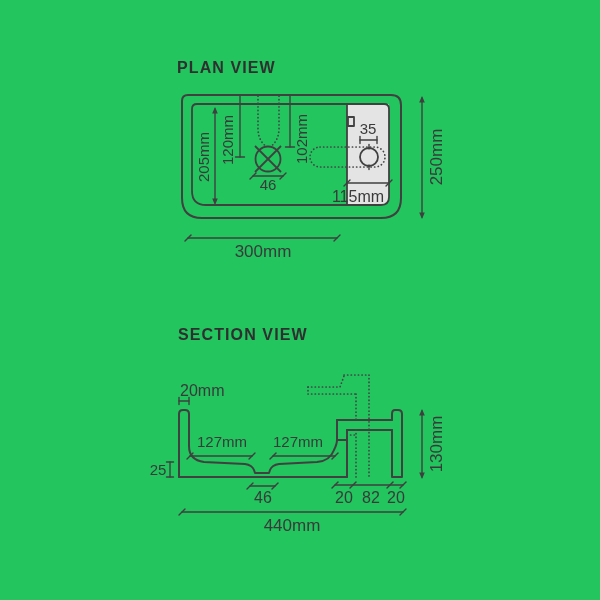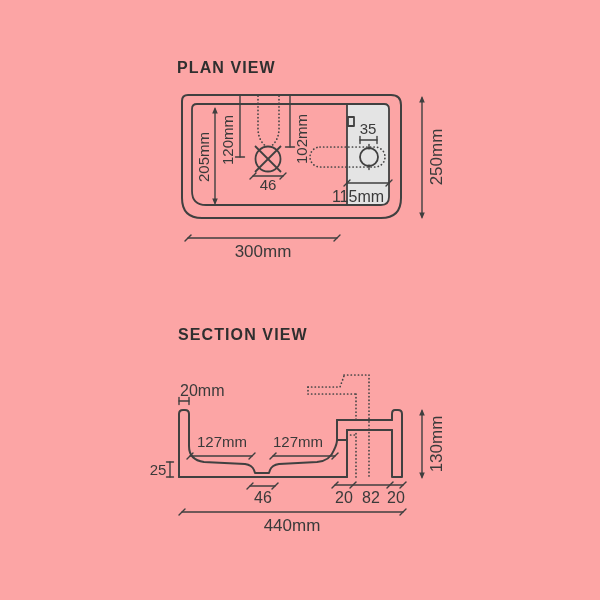--- a/index.html
+++ b/index.html
@@ -1,16 +1,16 @@
 <!DOCTYPE html>
 <html><head>
 <meta charset="utf-8">
 <style>
   html,body{margin:0;padding:0;background:#ffffff;}
-  .canvas{position:relative;width:600px;height:600px;background:#fca5a5;overflow:hidden;
+  .canvas{position:relative;width:600px;height:600px;background:#22c55e;overflow:hidden;
           font-family:"Liberation Sans", sans-serif;}
   svg text{font-family:"Liberation Sans", sans-serif;fill:#3a3a3a;}
   .title{font-weight:bold;font-size:16px;letter-spacing:1.1px;fill:#2f2f2f;}
   .dim{font-size:15px;}
   .dim-md{font-size:16px;}
   .dim-lg{font-size:17px;}
   .outline{fill:none;stroke:#404040;stroke-width:2;stroke-linejoin:round;stroke-linecap:round;}
   .outline-thin{fill:none;stroke:#404040;stroke-width:1.8;stroke-linejoin:round;}
   .dimline{fill:none;stroke:#3f3f3f;stroke-width:1.4;stroke-linecap:round;}
   .tick{stroke:#3f3f3f;stroke-width:1.4;stroke-linecap:round;}

